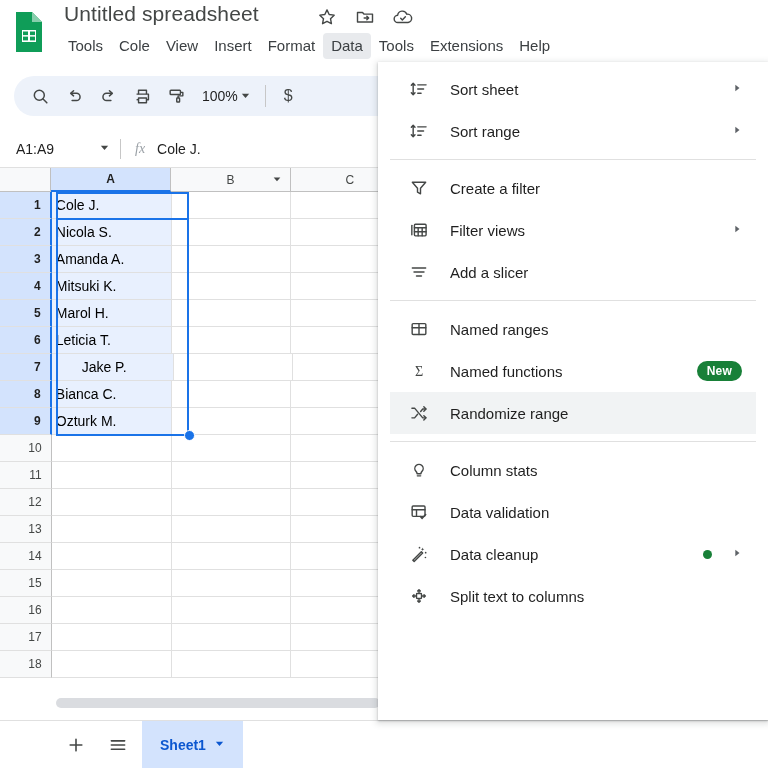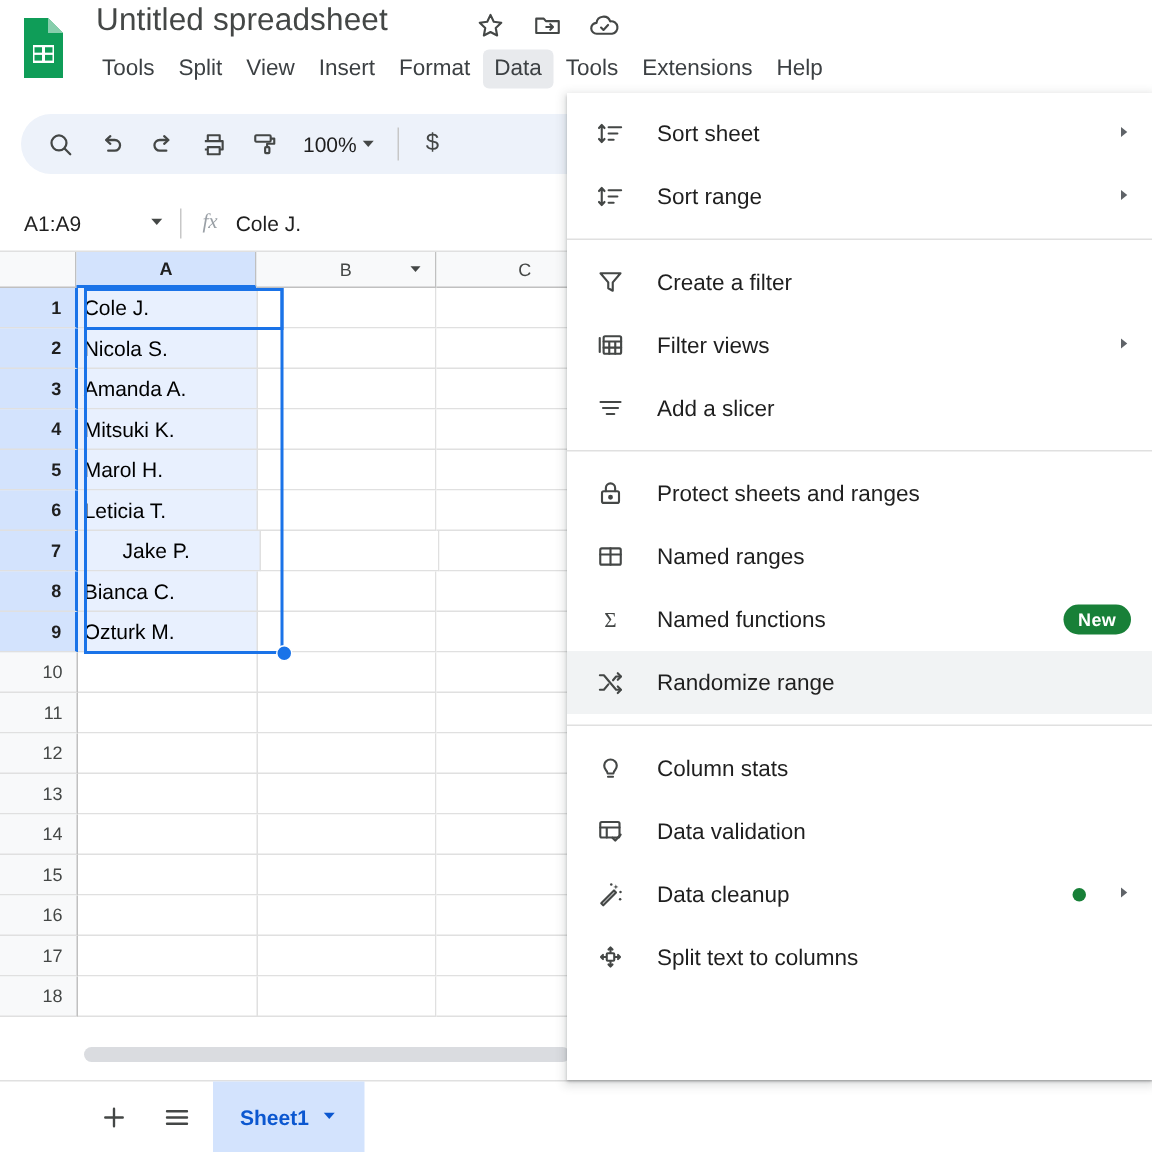--- a/index.html
+++ b/index.html
@@ -104,21 +104,21 @@
   .sheet-tab {
     height: 48px; display: flex; align-items: center; gap: 8px; padding: 0 18px;
     background: #d3e3fd; color: #0b57d0; font-size: 14px; font-weight: bold;
   }
   .sheet-tab .caret { font-size: 9px; }
 
   
   .menu-panel {
     position: absolute; left: 378px; top: 62px; width: 390px; height: 658px;
     background: #fff; box-shadow: 0 2px 6px 2px rgba(60,64,67,.15), 0 1px 2px rgba(60,64,67,.3);
-    padding: 6px 0; z-index: 50; overflow: hidden;
+    padding: 6px 12px; z-index: 50; overflow: hidden;
   }
   .mi {
     height: 42px; display: flex; align-items: center; padding: 0 14px 0 18px; position: relative;
     font-size: 15px; color: #1f1f1f; white-space: nowrap;
   }
   .mi.hover { background: #f1f3f4; }
   .mi .mi-icon { width: 22px; height: 22px; margin-right: 20px; color: #444746; display: flex; align-items: center; justify-content: center; flex: none; }
   .mi .mi-label { flex: 1; }
   .mi .mi-arrow { color: #5f6368; font-size: 10px; margin-left: 8px; }
   .mi .badge-new {
@@ -163,21 +163,21 @@
       <span class="ic">
         <svg width="22" height="20" viewBox="0 0 26 22" fill="none" stroke="#444746" stroke-width="1.7" stroke-linejoin="round" stroke-linecap="round">
           <path d="M7 17.5a4.3 4.3 0 0 1-.3-8.6 5.6 5.6 0 0 1 10.8-1.2A4.4 4.4 0 0 1 19 17.5z"></path>
           <path d="M10.3 12.6l1.9 1.9 3.6-3.9"></path>
         </svg>
       </span>
     </div>
 
     <div class="menubar">
       <div class="menu-item">Tools</div>
-      <div class="menu-item">Split</div>
+      <div class="menu-item">Cole</div>
       <div class="menu-item">View</div>
       <div class="menu-item">Insert</div>
       <div class="menu-item">Format</div>
       <div class="menu-item active">Data</div>
       <div class="menu-item">Tools</div>
       <div class="menu-item">Extensions</div>
       <div class="menu-item">Help</div>
     </div>
   </div>
 
@@ -517,30 +517,20 @@
           <svg width="20" height="20" viewBox="0 0 24 24" fill="none" stroke="#444746" stroke-width="1.7" stroke-linecap="round" stroke-linejoin="round">
             <path d="M4 7.2h16M6 12h12M9 16.8h6"></path>
           </svg>
         </span>
         <span class="mi-label">Add a slicer</span>
       </div>
       <div class="msep"></div>
       <div class="mi">
         <span class="mi-icon">
           <svg width="20" height="20" viewBox="0 0 24 24" fill="none" stroke="#444746" stroke-width="1.7" stroke-linecap="round" stroke-linejoin="round">
-            <rect x="5.2" y="10.2" width="13.6" height="9.3" rx="1.4"></rect>
-            <path d="M8.3 10.2V7.6a3.7 3.7 0 0 1 7.4 0v2.6"></path>
-            <circle cx="12" cy="15" r="1.1" fill="#444746"></circle>
-          </svg>
-        </span>
-        <span class="mi-label">Protect sheets and ranges</span>
-      </div>
-      <div class="mi">
-        <span class="mi-icon">
-          <svg width="20" height="20" viewBox="0 0 24 24" fill="none" stroke="#444746" stroke-width="1.7" stroke-linecap="round" stroke-linejoin="round">
             <rect x="3.8" y="5.5" width="16.4" height="13" rx="1.2"></rect>
             <path d="M3.8 10.4h16.4M12 10.4v8.1M12 5.5v4.9"></path>
           </svg>
         </span>
         <span class="mi-label">Named ranges</span>
       </div>
       <div class="mi">
         <span class="mi-icon">
           <svg width="20" height="20" viewBox="0 0 24 24">
             <text x="12" y="18" font-size="17" font-family="'Liberation Serif', serif" fill="#444746" text-anchor="middle">Σ</text>

